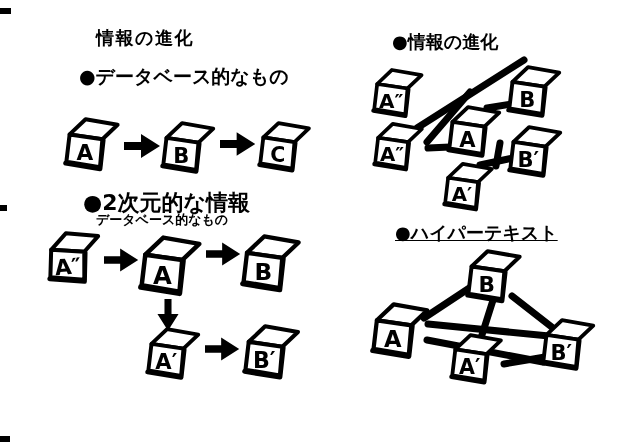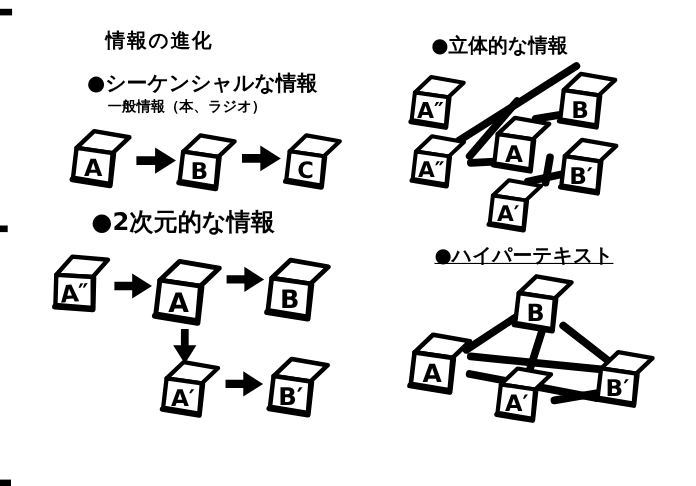--- a/index.html
+++ b/index.html
@@ -27,24 +27,24 @@
   .rod { stroke:var(--ink); stroke-width:7; stroke-linecap:round; fill:none; }
   .arrow { fill:var(--ink); stroke:none; }
   .artifact { fill:var(--ink); }
 </style>
 </head>
 <body>
 
 <div class="canvas">
 
   <div class="label title">情報の進化</div>
-  <div class="label head-seq">●シーケンシャルな情報</div>
-  <div class="label sub-seq">一般情報（本、ラジオ）</div>
+  <div class="label head-seq">●データベース的なもの</div>
   <div class="label head-2d">●2次元的な情報</div>
-  <div class="label head-3d">●立体的な情報</div>
+  <div class="label sub-2d">データベース的なもの</div>
+  <div class="label head-3d">●情報の進化</div>
   <div class="label head-hyp">●ハイパーテキスト</div>
 
   <svg class="art" width="633" height="442" viewBox="0 0 633 442">
     <defs>
       <g id="cube-proto">
         <path class="cube-shadow" d="M2 59 L45 66 L49 30"></path>
         <path class="cube-top" d="M7 23 L27 4 L67 11 L48 29 Z"></path>
         <path class="cube-face" d="M7 23 L48 29 L45 64 L3 57 Z"></path>
       </g>
       <path id="arrow-proto" d="M0 -4 L17 -4 L17 -12 L36 0 L17 12 L17 4 L0 4 Z"></path>

